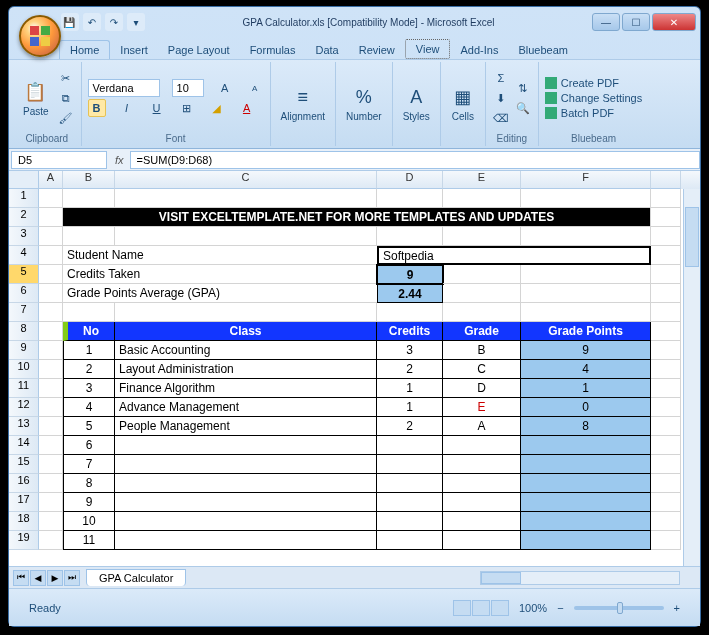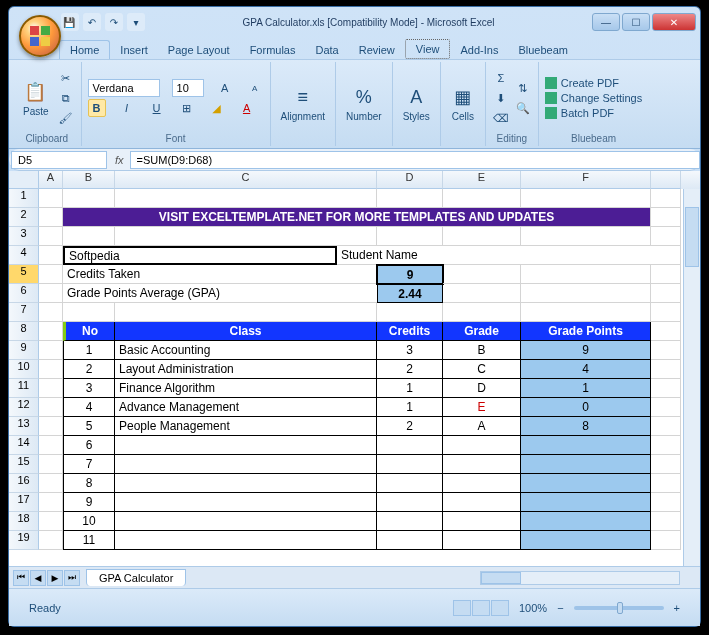--- a/index.html
+++ b/index.html
@@ -28,36 +28,36 @@
 .fontrow { display: flex; gap: 12px; }
 .fsel { background: #fff; border: 1px solid #9ec3e8; height: 18px; font-size: 11px; padding: 0 4px; display: flex; align-items: center; }
 .ibtn { width: 18px; height: 18px; border: 1px solid transparent; display: flex; align-items: center; justify-content: center; font-size: 11px; color: #1e4e79; cursor:pointer;}
 .ibtn.hl { background: #ffe9a6; border: 1px solid #e6c255; border-radius:2px;}
 .ibtn.b { font-weight: bold; }
 .ibtn.i { font-style: italic; }
 .ibtn.u { text-decoration: underline; }
 .bb-list{font-size:11px;color:#1e4e79;display:flex;flex-direction:column;gap:3px;}
 .bb-list div{display:flex;align-items:center;gap:4px;}
 .bb-list .sq{width:12px;height:12px;}
-.namebox-row { height: 22px; background: #e8f0f9; border-bottom: 1px solid #aecbe8; display: flex; align-items: center; font-size: 11px; border-radius: 10px; }
+.namebox-row { height: 22px; background: #e8f0f9; border-bottom: 1px solid #aecbe8; display: flex; align-items: center; font-size: 11px; }
 .namebox { width: 96px; background: #fff; border: 1px solid #9ec3e8; margin: 0 2px; height: 18px; display: flex; align-items: center; padding: 0 6px; }
 .fx { padding: 0 6px; font-style: italic; color: #555; }
 .formula { flex: 1; background: #fff; border: 1px solid #9ec3e8; height: 18px; display: flex; align-items: center; padding: 0 6px; }
 .sheet-area { flex: 1; background: #fff; display: flex; flex-direction: column; overflow: hidden; }
 .colhdrs { display: flex; height: 18px; background: linear-gradient(#f4f8fc,#dde9f5); font-size: 11px; color: #333; }
 .rowhdr { width: 30px; background: linear-gradient(90deg,#f4f8fc,#dde9f5); border-right: 1px solid #aecbe8; border-bottom: 1px solid #c7d7e7; text-align: center; font-size: 11px; }
 .corner { width: 30px; border-right: 1px solid #aecbe8; border-bottom: 1px solid #aecbe8; background:#e4eef8;}
 .ch { border-right: 1px solid #c7d7e7; border-bottom: 1px solid #aecbe8; text-align: center; }
 .grid { flex: 1; overflow: hidden; position: relative; }
 .gridinner { position: absolute; left: 0; top: 0; }
 .row { display: flex; height: 19px; }
 .row.sel .rowhdr { background: #ffd86b; }
 .cell { border-right: 1px solid #d4d4d4; border-bottom: 1px solid #d4d4d4; font-size: 12px; padding: 1px 4px; display: flex; align-items: center; font-family: Verdana, sans-serif; overflow:hidden; white-space:nowrap;}
 .colA{width:24px;} .colB{width:52px;} .colC{width:262px;} .colD{width:66px;} .colE{width:78px;} .colF{width:130px;} .spare{width:30px;}
-.banner { background: #4c1d95; color: #fff; font-weight: bold; text-align: center; justify-content: center; font-size: 12px;}
+.banner { background: #000000; color: #fff; font-weight: bold; text-align: center; justify-content: center; font-size: 12px;}
 .thdr { background: #1236ff; color: #fff; font-weight: bold; justify-content: center; border-right:1px solid #000;border-bottom:1px solid #000;}
 .tcell { border: 1px solid #000; border-top:none;border-left:none; }
 .tcell.first{border-left:1px solid #000;}
 .gpcol { background: #9cc9ee; }
 .ctr { justify-content: center; }
 .red { color: #c00; }
 .valbox { background: #9cc9ee; border: 1px solid #000; justify-content: center; font-weight: bold; }
 .namefield { border: 2px solid #000; padding:0 4px;}
 .activecell { outline: 2px solid #000; outline-offset: -1px; }
 .tabs-bar { height: 22px; background: #dce8f5; border-top: 1px solid #aecbe8; display: flex; align-items: center; font-size: 11px; }
@@ -266,22 +266,22 @@
             <div class="cell colB"></div>
             <div class="cell colC"></div>
             <div class="cell colD"></div>
             <div class="cell colE"></div>
             <div class="cell colF"></div>
             <div class="cell spare"></div>
           </div>
           <div class="row">
             <div class="rowhdr">4</div>
             <div class="cell colA"></div>
+            <div class="cell" style="width:314px;border-right:none">Student Name</div>
             <div class="cell namefield" style="width:274px">Softpedia</div>
-            <div class="cell" style="width:314px;border-right:none">Student Name</div>
             <div class="cell spare"></div>
           </div>
           <div class="row sel">
             <div class="rowhdr">5</div>
             <div class="cell colA"></div>
             <div class="cell" style="width:314px;border-right:none">Credits Taken</div>
             <div class="cell valbox colD activecell">9</div>
             <div class="cell colE"></div>
             <div class="cell colF"></div>
             <div class="cell spare"></div>
@@ -301,21 +301,21 @@
             <div class="cell colB"></div>
             <div class="cell colC"></div>
             <div class="cell colD"></div>
             <div class="cell colE"></div>
             <div class="cell colF"></div>
             <div class="cell spare"></div>
           </div>
           <div class="row">
             <div class="rowhdr">8</div>
             <div class="cell colA"></div>
-            <div class="cell thdr colB" style="border-left:3px solid #84cc16">No</div>
+            <div class="cell thdr colB" style="border-left:5px solid #84cc16">No</div>
             <div class="cell thdr colC">Class</div>
             <div class="cell thdr colD">Credits</div>
             <div class="cell thdr colE">Grade</div>
             <div class="cell thdr colF">Grade Points</div>
             <div class="cell spare"></div>
           </div>
           <div class="row">
             <div class="rowhdr">9</div>
             <div class="cell colA"></div>
             <div class="cell tcell first colB ctr">1</div>

